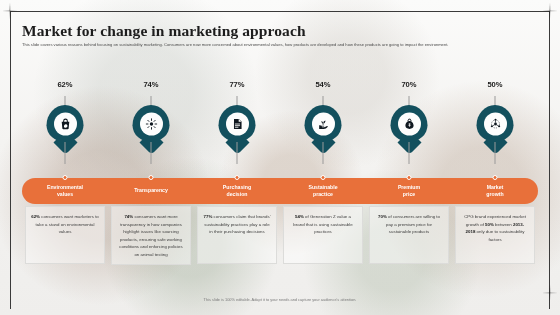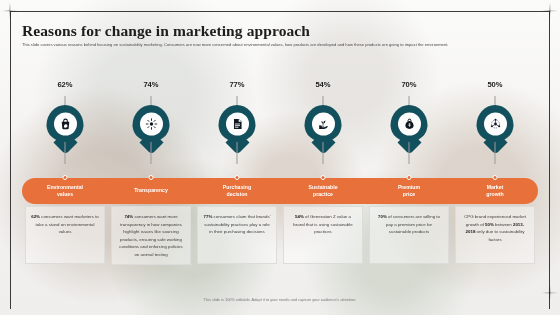--- a/index.html
+++ b/index.html
@@ -140,21 +140,21 @@
 <div class="slide">
 
   <div class="frame-top"></div>
   <div class="frame-left"></div>
   <div class="frame-right"></div>
 
   <div class="spark spark-tl"></div>
   <div class="spark spark-tr"></div>
   <div class="spark spark-br"></div>
 
-  <div class="title">Reasons for change in marketing approach</div>
+  <div class="title">Market for change in marketing approach</div>
   <div class="subtitle">This slide covers various reasons behind focusing on sustainability marketing. Consumers are now more concerned about environmental values, how products are developed and how these products are going to impact the environment.</div>
 
   <div class="pct-row" id="pctRow">
       <div class="pct" style="left: 22px;">62%</div>
       <div class="pct" style="left: 108px;">74%</div>
       <div class="pct" style="left: 194px;">77%</div>
       <div class="pct" style="left: 280px;">54%</div>
       <div class="pct" style="left: 366px;">70%</div>
       <div class="pct" style="left: 452px;">50%</div>
     </div>

